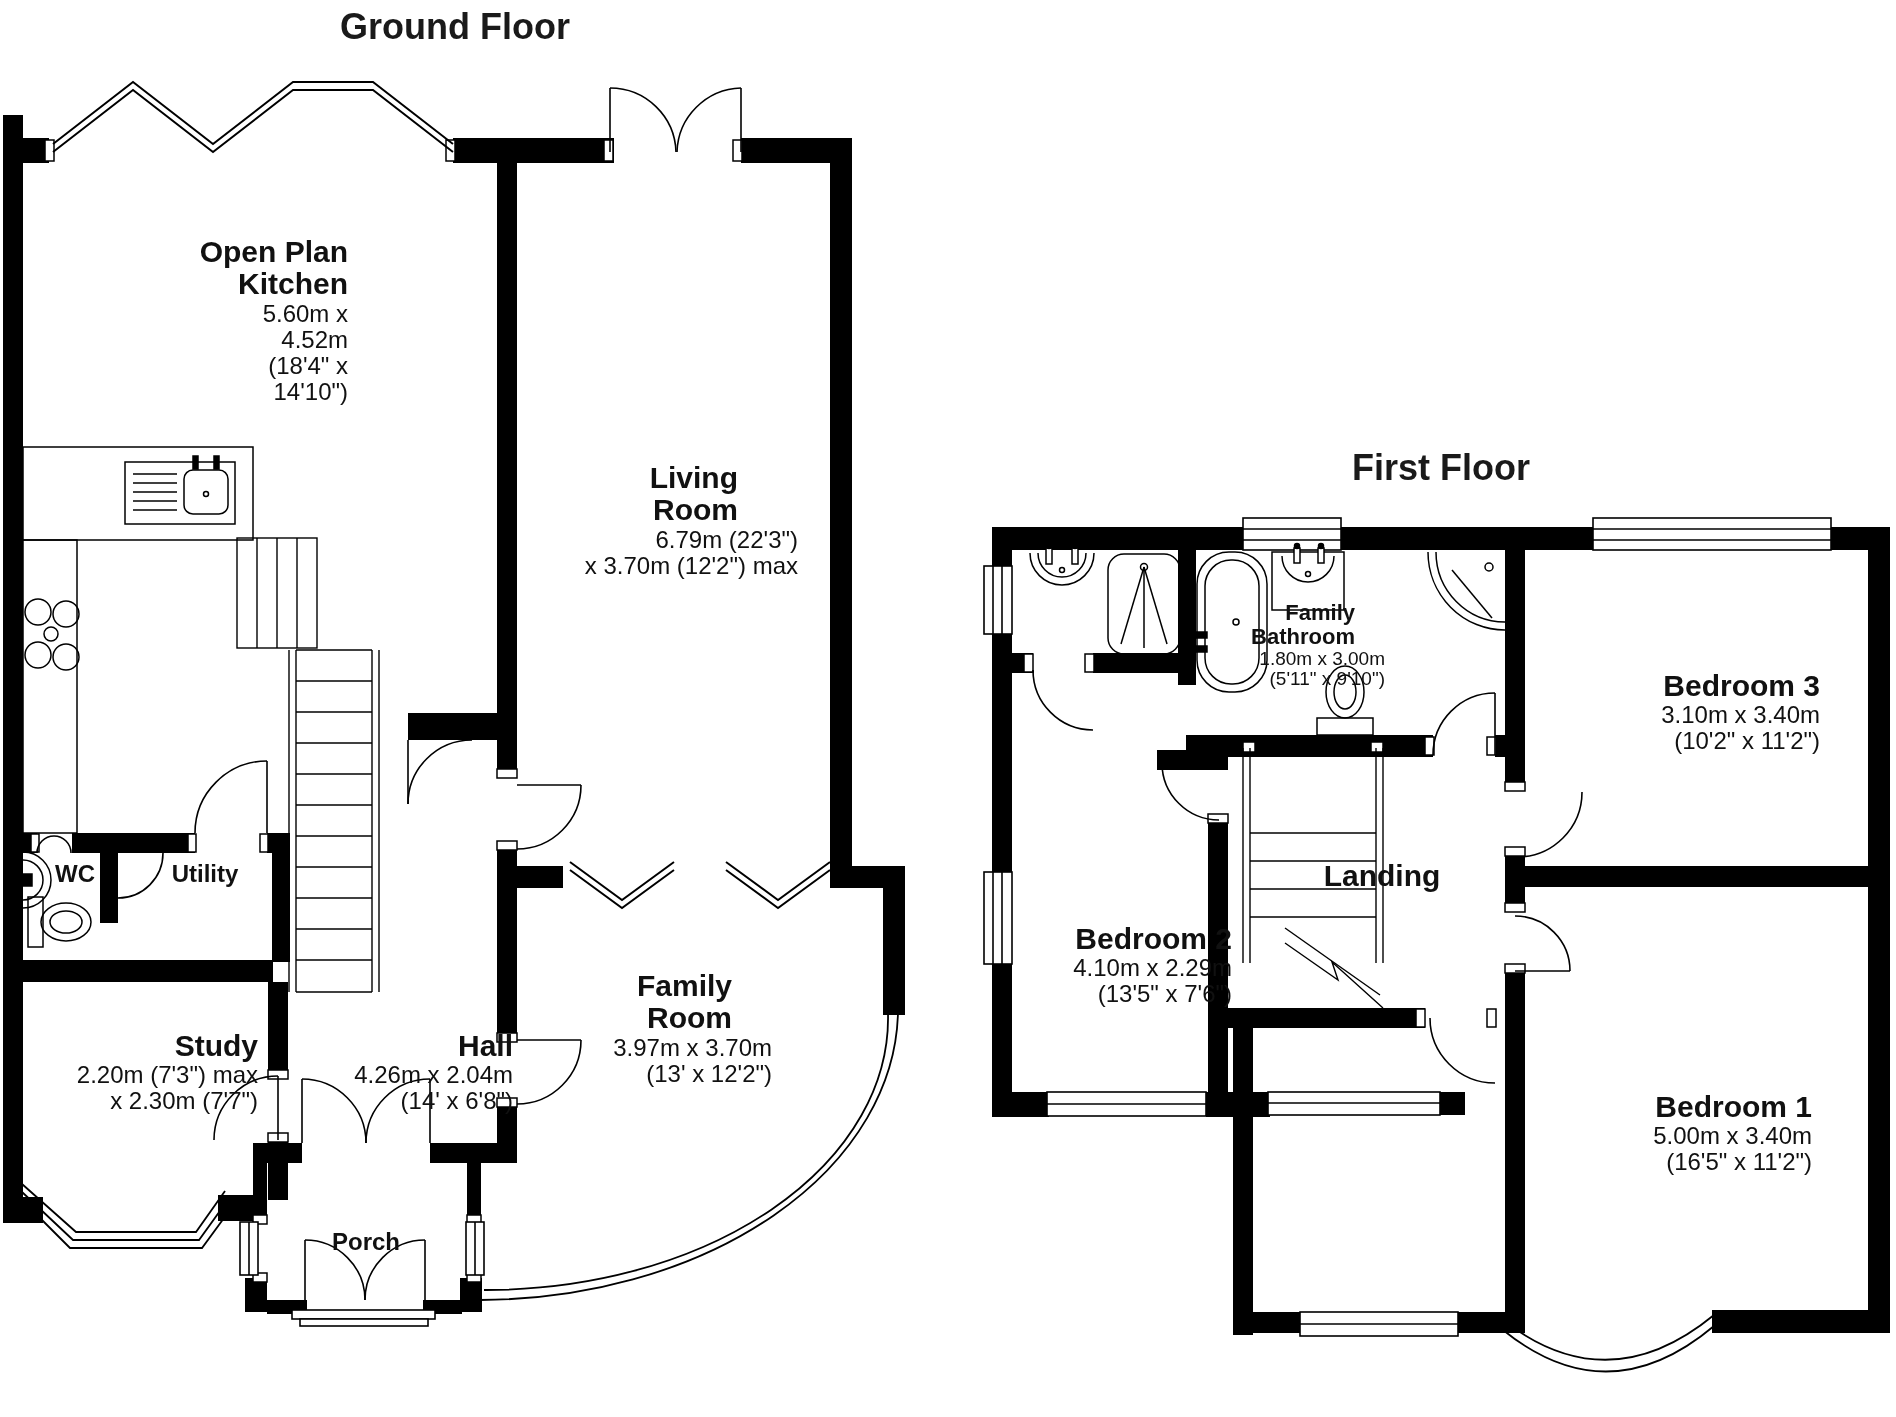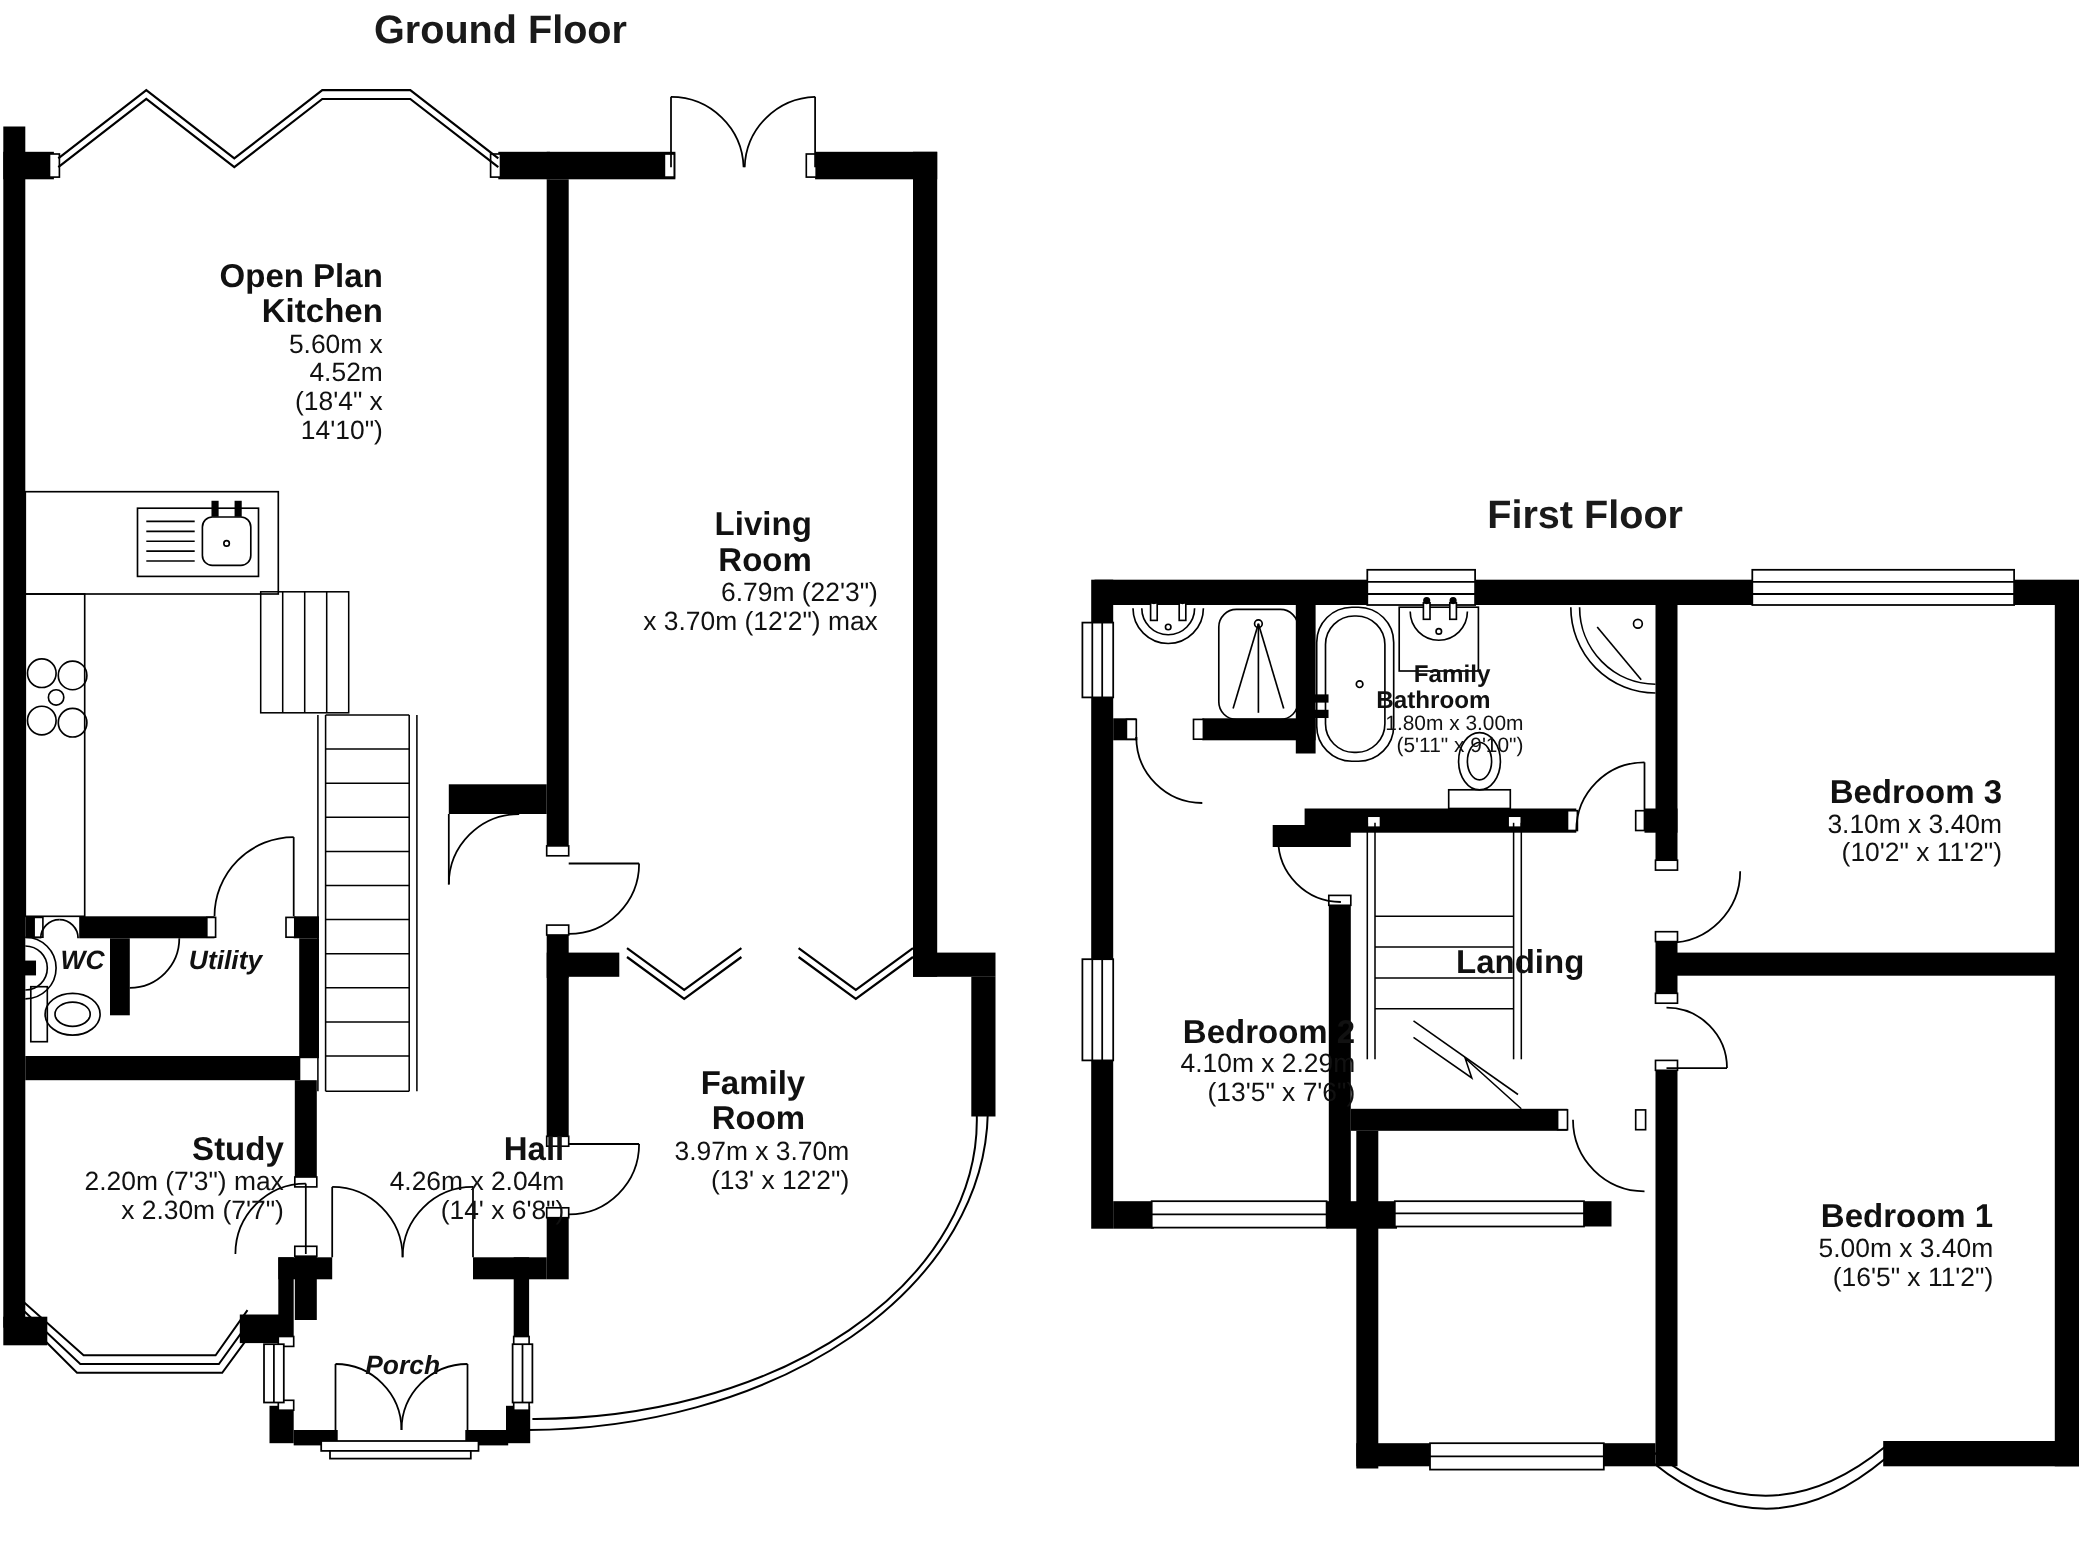--- a/index.html
+++ b/index.html
@@ -17,21 +17,21 @@
     font-size:36px;font-weight:bold;white-space:nowrap;color:#1a1a1a;
   }
   .room-label{
     position:absolute;transform:translate(-50%,-50%);
     text-align:right;line-height:1.08;color:#111;
   }
   .rname{font-weight:bold;font-size:30px;}
   .rdim{font-size:24px;}
   .small .rname{font-size:22px;}
   .small .rdim{font-size:19px;}
-  .tiny .rname{font-size:24px;font-style:italic;}
+  .tiny .rname{font-size:24px;}
 </style>
 </head>
 <body>
 
 <div class="plan">
 
 <svg width="1896" height="1417" viewBox="0 0 1896 1417">
 
   <g fill="#000000" stroke="none">
     <rect x="3" y="115" width="20" height="1092"></rect>
@@ -410,21 +410,21 @@
 </div>
 
 <div class="floor-title" style="left:1441px;top:468px;">First Floor</div>
 
 <div class="room-label small" style="left:1300px;top:645px;width:170px;">
   <div class="rname" style="width:110px;margin:0 auto;">Family Bathroom</div>
   <div class="rdim">1.80m x 3.00m</div>
   <div class="rdim">(5'11" x 9'10")</div>
 </div>
 
-<div class="room-label" style="left:1700px;top:712px;width:240px;margin-top:35px;">
+<div class="room-label" style="left:1700px;top:712px;width:240px;">
   <div class="rname">Bedroom 3</div>
   <div class="rdim">3.10m x 3.40m</div>
   <div class="rdim">(10'2" x 11'2")</div>
 </div>
 
 <div class="room-label" style="left:1122px;top:965px;width:220px;">
   <div class="rname">Bedroom 2</div>
   <div class="rdim">4.10m x 2.29m</div>
   <div class="rdim">(13'5" x 7'6")</div>
 </div>

